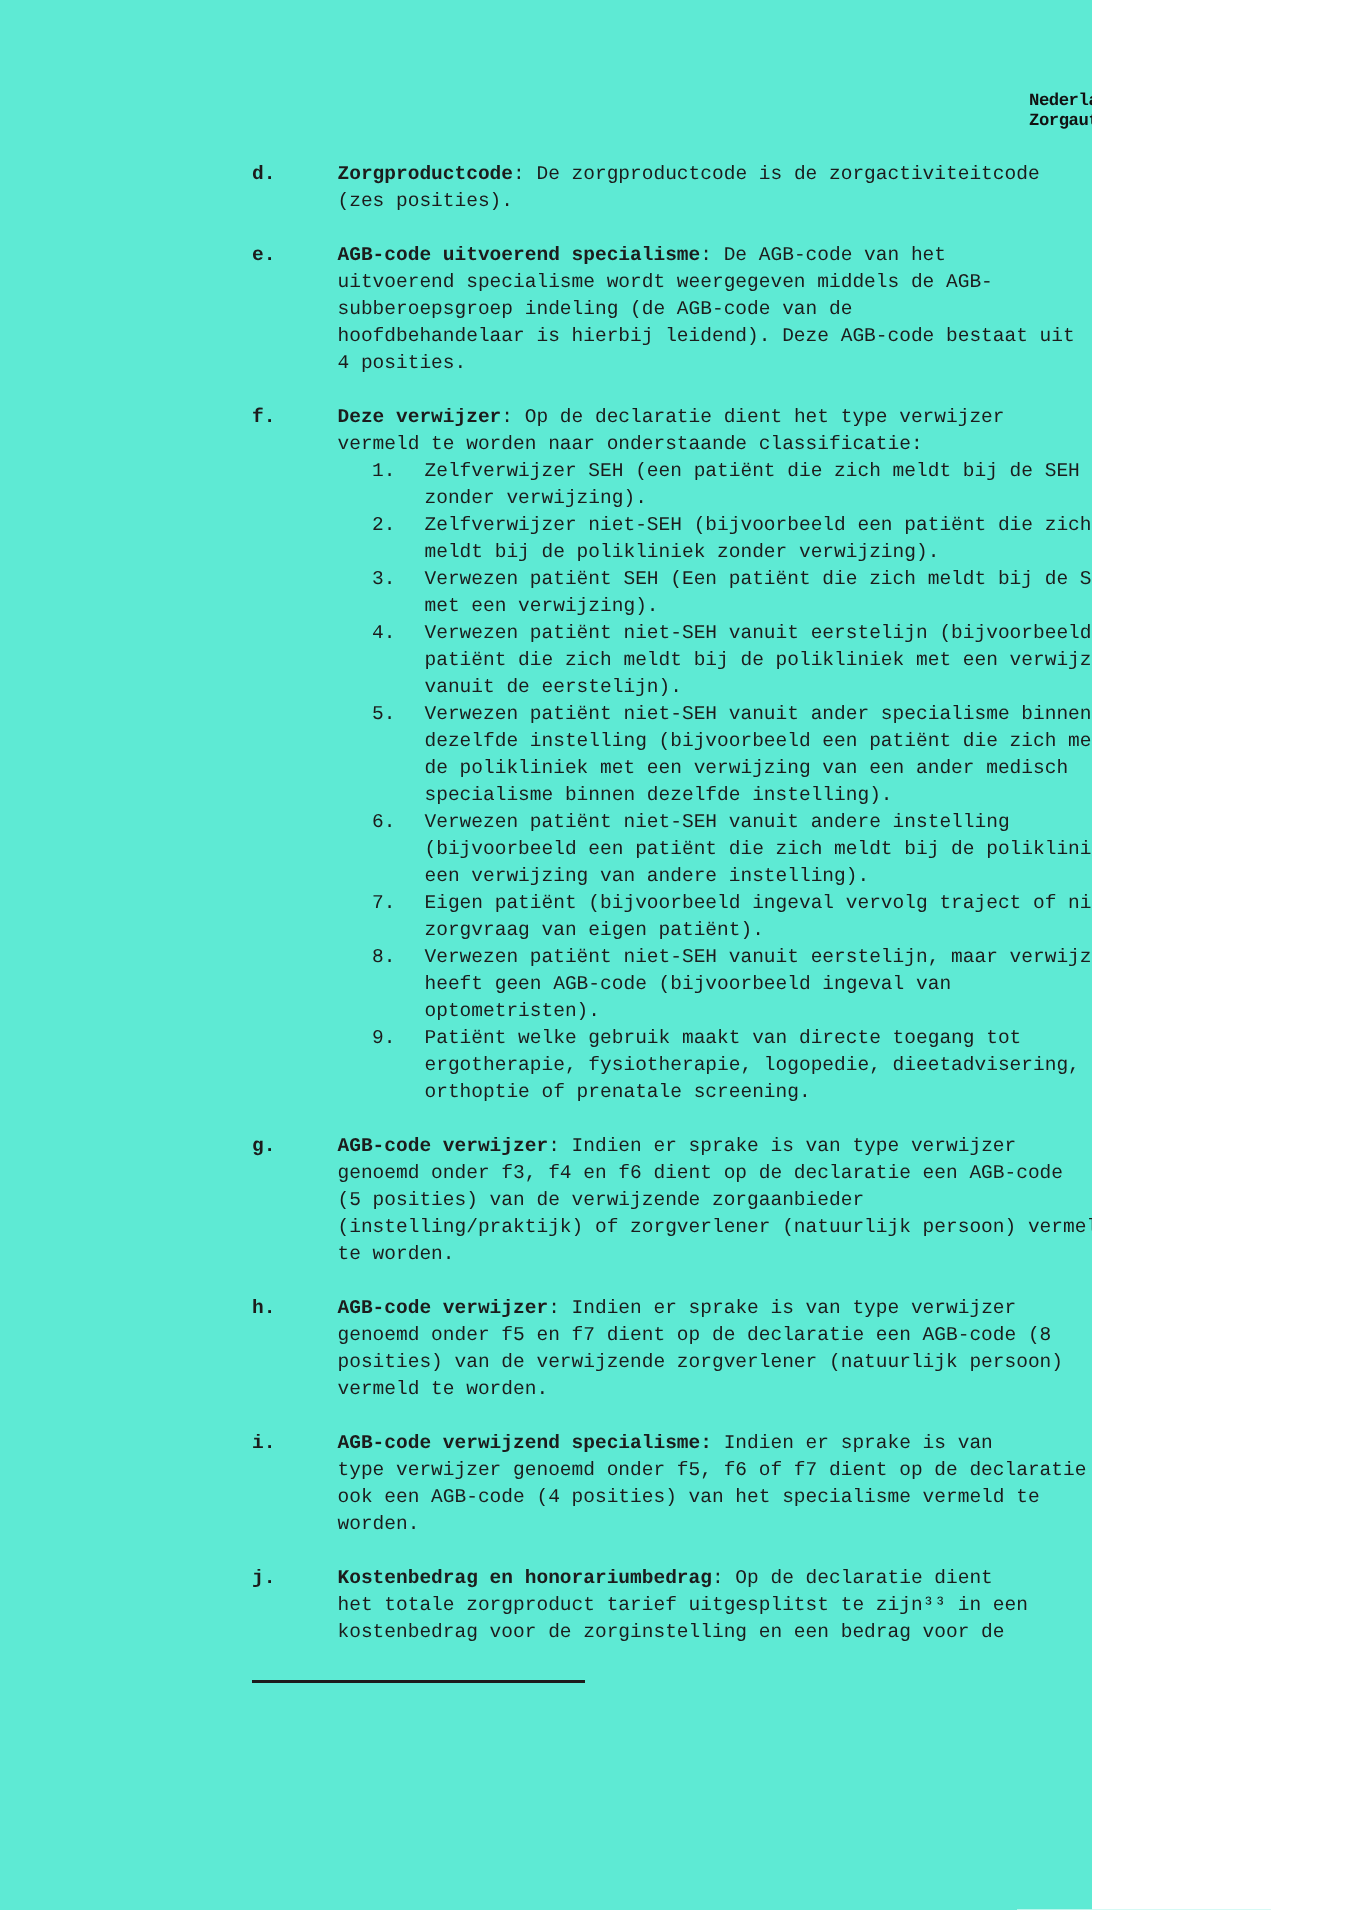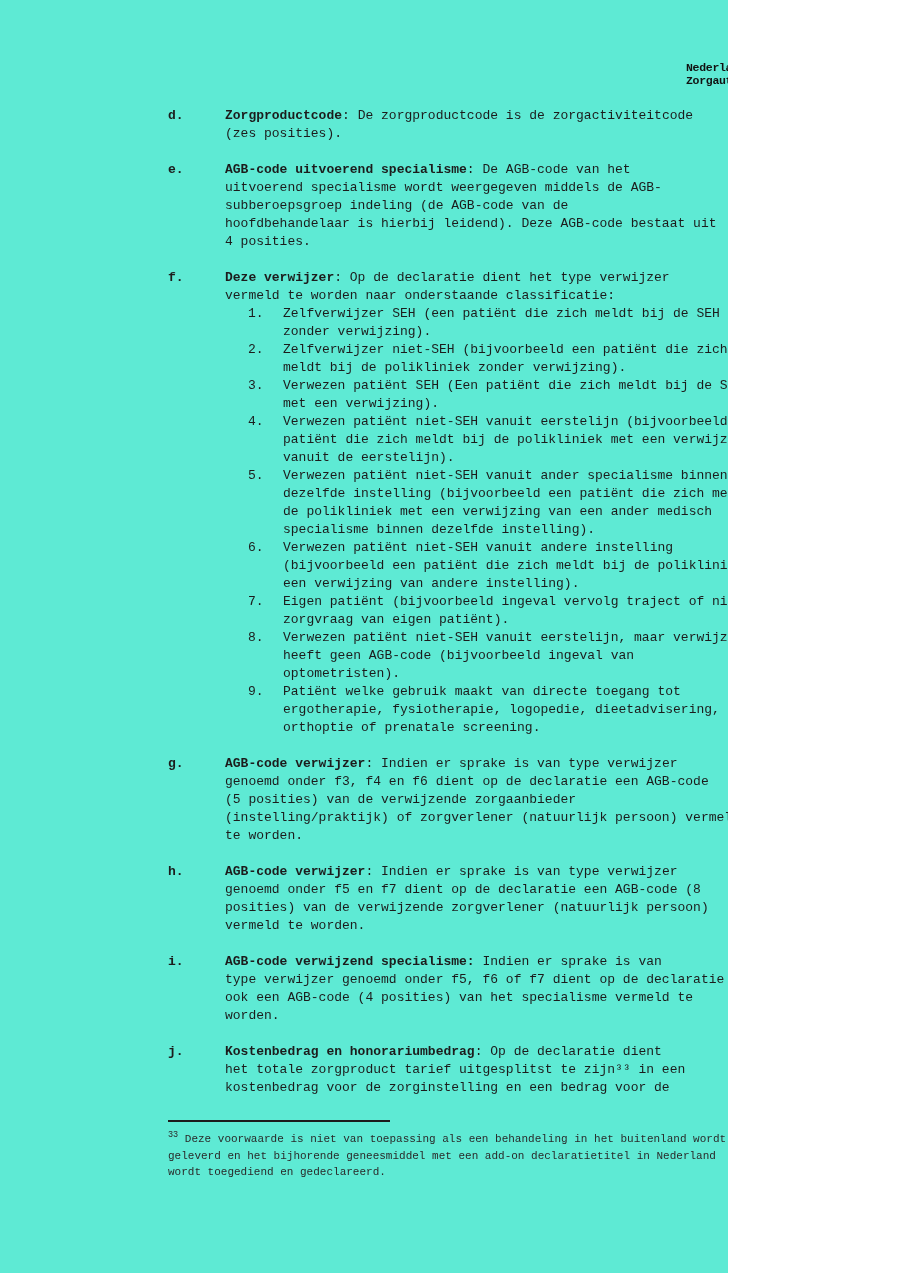--- a/index.html
+++ b/index.html
@@ -155,18 +155,15 @@
       <div class="letter">j.</div>
       <div class="ibody"><b>Kostenbedrag en honorariumbedrag</b><span class="ptext">: Op de declaratie dient
 het totale zorgproduct tarief uitgesplitst te zijn³³ in een
 kostenbedrag voor de zorginstelling en een bedrag voor de</span></div>
     </div>
 
   </div>
 
   <div class="footnotes">
     <div class="fn-separator"></div>
-    <div class="footnote"><sup>33</sup><span class="ptext"> Deze voorwaarde is niet van toepassing als een behandeling in het buitenland wordt
-geleverd en het bijhorende geneesmiddel met een add-on declaratietitel in Nederland
-wordt toegediend en gedeclareerd.</span></div>
   </div>
 
 </div>
 
 </body></html>

